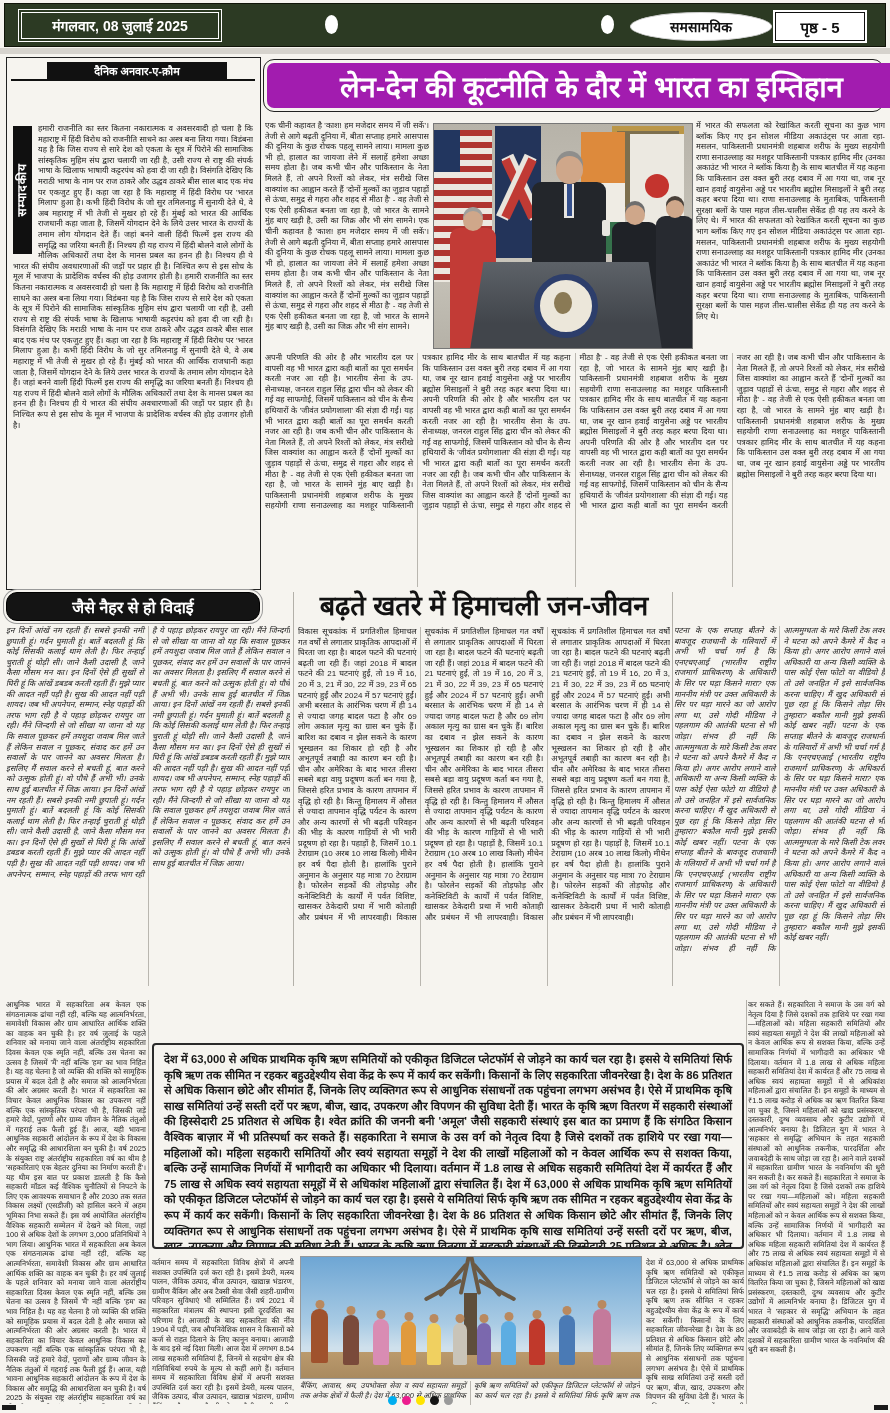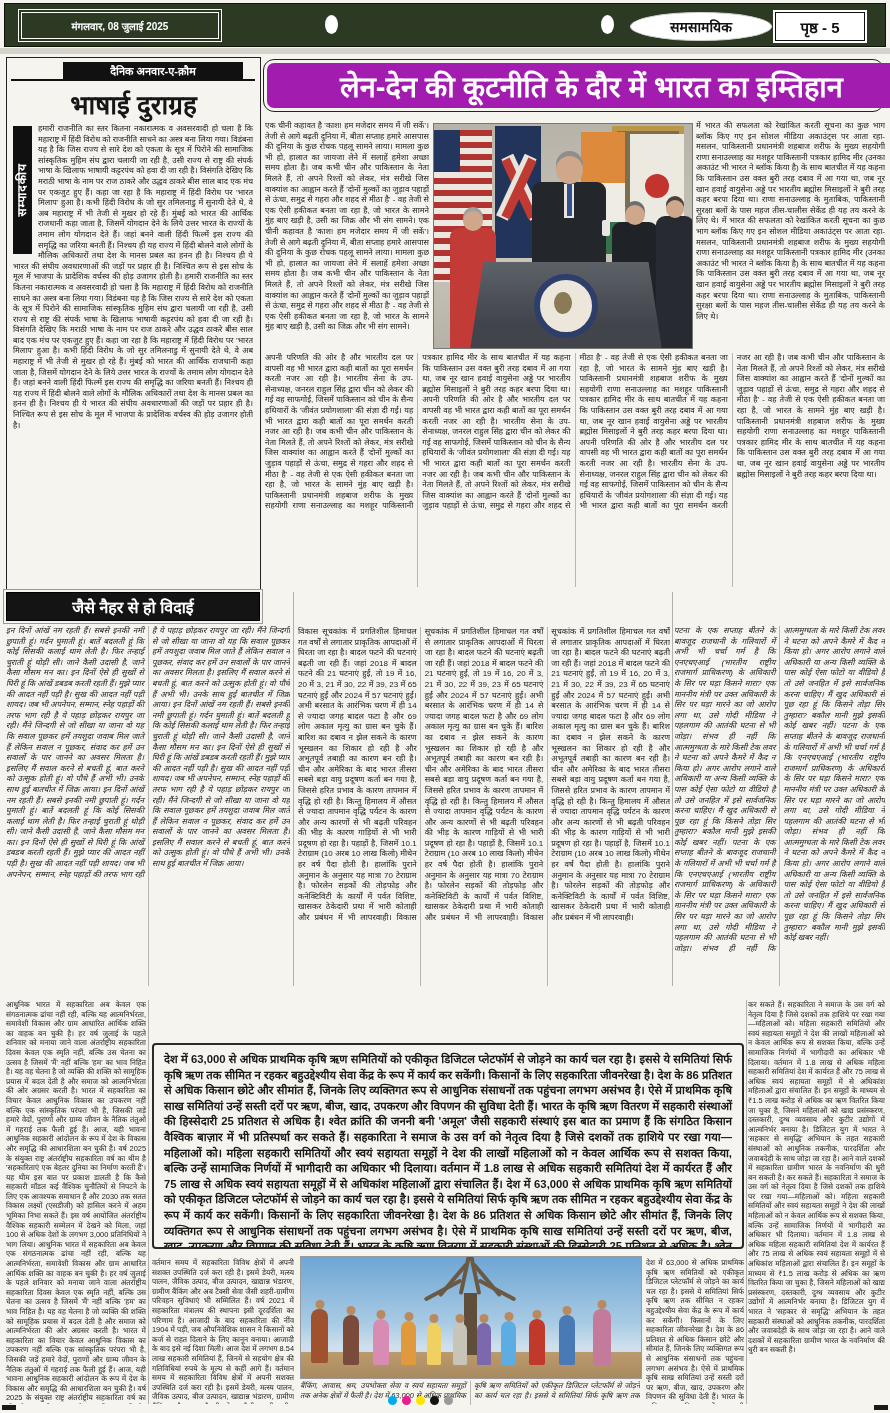--- a/index.html
+++ b/index.html
@@ -3,40 +3,40 @@
 <meta charset="utf-8">
 <style>
   html,body{margin:0;padding:0;background:#888;}
   .page{position:relative;width:890px;height:1413px;background:#f6f4ef;overflow:hidden;
         font-family:"Liberation Sans",sans-serif;color:#1c1c1c;}
   .abs{position:absolute;}
   
   .topbar{left:4px;top:3px;width:880px;height:42px;background:#2c3a23;border:1px solid #101408;}
   .hbox{position:absolute;top:8px;display:flex;align-items:center;justify-content:center;
         font-weight:bold;white-space:nowrap;}
-  .datebox{left:16px;width:196px;height:25px;color:#fff;font-size:10px;
+  .datebox{left:16px;width:196px;height:25px;color:#fff;font-size:14px;
            border:1px solid #fff;box-shadow:0 0 0 2px #2c3a23,0 0 0 3px #fff;}
   .hdot{position:absolute;top:11px;width:13px;height:19px;background:#fff;border-radius:50%;}
   .mastbox{left:347px;width:238px;height:25px;background:#fff;color:#111;font-size:13px;
            border:1px solid #111;box-shadow:0 0 0 2px #fff;}
   .sectoval{left:625px;width:140px;height:27px;background:#fff;color:#111;font-size:14px;
             border-radius:50%;border:1px solid #cfcfcf;}
   .pagebox{left:770px;width:88px;height:27px;background:#fff;color:#111;font-size:15px;
            border:1px solid #111;box-shadow:0 0 0 2px #fff;}
   .graystrip{left:0;top:48px;width:890px;height:6px;background:#d6d3cd;}
   
   .body-txt{font-size:8px;line-height:10.6px;text-align:justify;overflow:hidden;color:#222;}
   .tiny-txt{font-size:7.4px;line-height:9.6px;text-align:justify;overflow:hidden;color:#222;}
   .cols2{column-count:2;column-gap:8px;column-rule:1px solid #b9b6af;font-style:italic;}
   .cols3{column-count:3;column-gap:8px;column-rule:1px solid #b9b6af;}
   .cols4{column-count:4;column-gap:9px;column-rule:1px solid #b9b6af;}
   .vrule{width:1px;background:#b3b0a9;}
   
   .edbox{left:6px;top:57px;width:253px;height:531px;border:1.5px solid #222;background:#f6f4ef;}
-  .edkicker{position:absolute;left:56px;top:4px;width:180px;height:17px;background:#111;color:#fff;
+  .edkicker{position:absolute;left:40px;top:4px;width:180px;height:17px;background:#111;color:#fff;
             font-size:11px;font-weight:bold;display:flex;align-items:center;justify-content:center;}
   .edkline{position:absolute;left:4px;top:21px;width:244px;height:2px;background:#111;}
   .edhead{position:absolute;left:0;top:28px;width:100%;text-align:center;font-size:26px;
           font-weight:bold;color:#161616;}
   .edbody{position:absolute;left:6px;top:66px;width:240px;height:458px;}
   .edstrip{float:left;width:19px;height:128px;background:#101010;margin:2px 6px 2px 0;
            color:#fff;display:flex;align-items:center;justify-content:center;}
   .edstrip span{writing-mode:vertical-rl;transform:rotate(180deg);font-size:12px;font-weight:bold;letter-spacing:1px;}
   
   .leadwrap{left:263px;top:59px;width:621px;height:53px;border:1px solid #222;border-radius:11px;
@@ -68,21 +68,21 @@
   .p1-pod{position:absolute;left:36px;bottom:-2px;width:192px;height:88px;
       background:linear-gradient(180deg,#5d6268 0,#41454b 70%);
       clip-path:polygon(7% 0,93% 0,100% 100%,0 100%);}
   .p1-seal{position:absolute;left:50%;top:12px;transform:translateX(-50%);width:52px;height:52px;
       border-radius:50%;background:#ece7da;border:6px solid #2d3e6b;}
   .p1-seal::after{content:"";position:absolute;left:14px;top:12px;width:18px;height:22px;
       border-radius:50%;background:#8a7a55;}
   .p1-bottle{position:absolute;left:168px;top:96px;width:8px;height:16px;background:#e8e6e0;border-radius:2px;}
   
   .mhead-black{background:#141414;color:#fff;font-weight:bold;display:flex;align-items:center;
-               justify-content:center;}
+               justify-content:center;border-radius:11px;}
   .m1h{left:6px;top:592px;width:252px;height:27px;font-size:16px;border:1px solid #000;
        box-shadow:0 0 0 2px #f6f4ef,0 0 0 3px #9a9a9a;}
   .m1b{left:6px;top:626px;width:284px;height:360px;}
   .m2h{left:298px;top:587px;width:372px;height:34px;font-size:27px;font-weight:bold;color:#121212;
        display:flex;align-items:center;justify-content:center;}
   .m2b{left:298px;top:627px;width:372px;height:359px;}
   .m3h{left:676px;top:592px;width:208px;height:27px;font-size:15px;
        clip-path:polygon(10% 0,100% 0,100% 100%,0 100%);}
   .m3b{left:674px;top:626px;width:211px;height:360px;}
   
@@ -121,21 +121,20 @@
     <i class="hdot" style="left:320px"></i>
     <i class="hdot" style="left:596px"></i>
     <div class="hbox sectoval">समसामयिक</div>
     <div class="hbox pagebox">पृष्ठ - 5</div>
   </div>
   <div class="abs graystrip"></div>
 
   <div class="abs edbox">
     <div class="edkicker">दैनिक अनवार-ए-क़ौम</div>
     <div class="edkline"></div>
-    <div class="edhead">भाषाई दुराग्रह</div>
     <div class="edbody body-txt">
       <div class="edstrip">
           <span>सम्पादकीय</span>
         </div><span>हमारी राजनीति का स्तर कितना नकारात्मक व अवसरवादी हो चला है कि महाराष्ट्र में हिंदी विरोध को राजनीति साधने का अस्त्र बना लिया गया। विडंबना यह है कि जिस राज्य से सारे देश को एकता के सूत्र में पिरोने की सामाजिक सांस्कृतिक मुहिम संघ द्वारा चलायी जा रही है, उसी राज्य से राष्ट्र की संपर्क भाषा के खिलाफ भाषायी कट्टरपंथ को हवा दी जा रही है। विसंगति देखिए कि मराठी भाषा के नाम पर राज ठाकरे और उद्धव ठाकरे बीस साल बाद एक मंच पर एकजुट हुए हैं। कहा जा रहा है कि महाराष्ट्र में हिंदी विरोध पर 'भारत मिलाप' हुआ है। कभी हिंदी विरोध के जो सुर तमिलनाडु में सुनायी देते थे, वे अब महाराष्ट्र में भी तेजी से मुखर हो रहे हैं। मुंबई को भारत की आर्थिक राजधानी कहा जाता है, जिसमें योगदान देने के लिये उत्तर भारत के राज्यों के तमाम लोग योगदान देते हैं। जहां बनने वाली हिंदी फिल्में इस राज्य की समृद्धि का जरिया बनती हैं। निश्चय ही यह राज्य में हिंदी बोलने वाले लोगों के मौलिक अधिकारों तथा देश के मानस प्रबल का हनन ही है। निश्चय ही ये भारत की संघीय अवधारणाओं की जड़ों पर प्रहार ही है। निश्चित रूप से इस सोच के मूल में भाजपा के प्रादेशिक वर्चस्व की होड़ उजागर होती है। हमारी राजनीति का स्तर कितना नकारात्मक व अवसरवादी हो चला है कि महाराष्ट्र में हिंदी विरोध को राजनीति साधने का अस्त्र बना लिया गया। विडंबना यह है कि जिस राज्य से सारे देश को एकता के सूत्र में पिरोने की सामाजिक सांस्कृतिक मुहिम संघ द्वारा चलायी जा रही है, उसी राज्य से राष्ट्र की संपर्क भाषा के खिलाफ भाषायी कट्टरपंथ को हवा दी जा रही है। विसंगति देखिए कि मराठी भाषा के नाम पर राज ठाकरे और उद्धव ठाकरे बीस साल बाद एक मंच पर एकजुट हुए हैं। कहा जा रहा है कि महाराष्ट्र में हिंदी विरोध पर 'भारत मिलाप' हुआ है। कभी हिंदी विरोध के जो सुर तमिलनाडु में सुनायी देते थे, वे अब महाराष्ट्र में भी तेजी से मुखर हो रहे हैं। मुंबई को भारत की आर्थिक राजधानी कहा जाता है, जिसमें योगदान देने के लिये उत्तर भारत के राज्यों के तमाम लोग योगदान देते हैं। जहां बनने वाली हिंदी फिल्में इस राज्य की समृद्धि का जरिया बनती हैं। निश्चय ही यह राज्य में हिंदी बोलने वाले लोगों के मौलिक अधिकारों तथा देश के मानस प्रबल का हनन ही है। निश्चय ही ये भारत की संघीय अवधारणाओं की जड़ों पर प्रहार ही है। निश्चित रूप से इस सोच के मूल में भाजपा के प्रादेशिक वर्चस्व की होड़ उजागर होती है।</span>
     </div>
   </div>
 
   <div class="abs leadwrap">
     <div class="leadinner">लेन-देन की कूटनीति के दौर में भारत का इम्तिहान</div>
   </div>
@@ -169,20 +168,21 @@
       </div>
     <div class="p1-bottle"></div>
   </div>
 
   <div class="abs leadR body-txt">में भारत की सफलता को रेखांकित करती सूचना का कुछ भाग ब्लॉक किए गए इन सोशल मीडिया अकाउंट्स पर आता रहा- मसलन, पाकिस्तानी प्रधानमंत्री शहबाज शरीफ के मुख्य सहयोगी राणा सनाउल्लाह का मशहूर पाकिस्तानी पत्रकार हामिद मीर (उनका अकाउंट भी भारत ने ब्लॉक किया है) के साथ बातचीत में यह कहना कि पाकिस्तान उस वक्त बुरी तरह दबाव में आ गया था, जब नूर खान हवाई वायुसेना अड्डे पर भारतीय ब्रह्मोस मिसाइलों ने बुरी तरह कहर बरपा दिया था। राणा सनाउल्लाह के मुताबिक, पाकिस्तानी सुरक्षा बलों के पास महज तीस-चालीस सेकेंड ही यह तय करने के लिए थे। में भारत की सफलता को रेखांकित करती सूचना का कुछ भाग ब्लॉक किए गए इन सोशल मीडिया अकाउंट्स पर आता रहा- मसलन, पाकिस्तानी प्रधानमंत्री शहबाज शरीफ के मुख्य सहयोगी राणा सनाउल्लाह का मशहूर पाकिस्तानी पत्रकार हामिद मीर (उनका अकाउंट भी भारत ने ब्लॉक किया है) के साथ बातचीत में यह कहना कि पाकिस्तान उस वक्त बुरी तरह दबाव में आ गया था, जब नूर खान हवाई वायुसेना अड्डे पर भारतीय ब्रह्मोस मिसाइलों ने बुरी तरह कहर बरपा दिया था। राणा सनाउल्लाह के मुताबिक, पाकिस्तानी सुरक्षा बलों के पास महज तीस-चालीस सेकेंड ही यह तय करने के लिए थे।</div>
   <div class="abs leadB body-txt cols4">अपनी परिणति की ओर है और भारतीय दल पर वापसी वह भी भारत द्वारा कही बातों का पूरा समर्थन करती नजर आ रही है। भारतीय सेना के उप-सेनाध्यक्ष, जनरल राहुल सिंह द्वारा चीन को लेकर की गई वह साफगोई, जिसमें पाकिस्तान को चीन के सैन्य हथियारों के 'जीवंत प्रयोगशाला' की संज्ञा दी गई। यह भी भारत द्वारा कही बातों का पूरा समर्थन करती नजर आ रही है। जब कभी चीन और पाकिस्तान के नेता मिलते हैं, तो अपने रिश्तों को लेकर, मंत्र सरीखे जिस वाक्यांश का आह्वान करते हैं 'दोनों मुल्कों का जुड़ाव पहाड़ों से ऊंचा, समुद्र से गहरा और शहद से मीठा है' - वह तेजी से एक ऐसी हकीकत बनता जा रहा है, जो भारत के सामने मुंह बाए खड़ी है। पाकिस्तानी प्रधानमंत्री शहबाज शरीफ के मुख्य सहयोगी राणा सनाउल्लाह का मशहूर पाकिस्तानी पत्रकार हामिद मीर के साथ बातचीत में यह कहना कि पाकिस्तान उस वक्त बुरी तरह दबाव में आ गया था, जब नूर खान हवाई वायुसेना अड्डे पर भारतीय ब्रह्मोस मिसाइलों ने बुरी तरह कहर बरपा दिया था। अपनी परिणति की ओर है और भारतीय दल पर वापसी वह भी भारत द्वारा कही बातों का पूरा समर्थन करती नजर आ रही है। भारतीय सेना के उप-सेनाध्यक्ष, जनरल राहुल सिंह द्वारा चीन को लेकर की गई वह साफगोई, जिसमें पाकिस्तान को चीन के सैन्य हथियारों के 'जीवंत प्रयोगशाला' की संज्ञा दी गई। यह भी भारत द्वारा कही बातों का पूरा समर्थन करती नजर आ रही है। जब कभी चीन और पाकिस्तान के नेता मिलते हैं, तो अपने रिश्तों को लेकर, मंत्र सरीखे जिस वाक्यांश का आह्वान करते हैं 'दोनों मुल्कों का जुड़ाव पहाड़ों से ऊंचा, समुद्र से गहरा और शहद से मीठा है' - वह तेजी से एक ऐसी हकीकत बनता जा रहा है, जो भारत के सामने मुंह बाए खड़ी है। पाकिस्तानी प्रधानमंत्री शहबाज शरीफ के मुख्य सहयोगी राणा सनाउल्लाह का मशहूर पाकिस्तानी पत्रकार हामिद मीर के साथ बातचीत में यह कहना कि पाकिस्तान उस वक्त बुरी तरह दबाव में आ गया था, जब नूर खान हवाई वायुसेना अड्डे पर भारतीय ब्रह्मोस मिसाइलों ने बुरी तरह कहर बरपा दिया था। अपनी परिणति की ओर है और भारतीय दल पर वापसी वह भी भारत द्वारा कही बातों का पूरा समर्थन करती नजर आ रही है। भारतीय सेना के उप-सेनाध्यक्ष, जनरल राहुल सिंह द्वारा चीन को लेकर की गई वह साफगोई, जिसमें पाकिस्तान को चीन के सैन्य हथियारों के 'जीवंत प्रयोगशाला' की संज्ञा दी गई। यह भी भारत द्वारा कही बातों का पूरा समर्थन करती नजर आ रही है। जब कभी चीन और पाकिस्तान के नेता मिलते हैं, तो अपने रिश्तों को लेकर, मंत्र सरीखे जिस वाक्यांश का आह्वान करते हैं 'दोनों मुल्कों का जुड़ाव पहाड़ों से ऊंचा, समुद्र से गहरा और शहद से मीठा है' - वह तेजी से एक ऐसी हकीकत बनता जा रहा है, जो भारत के सामने मुंह बाए खड़ी है। पाकिस्तानी प्रधानमंत्री शहबाज शरीफ के मुख्य सहयोगी राणा सनाउल्लाह का मशहूर पाकिस्तानी पत्रकार हामिद मीर के साथ बातचीत में यह कहना कि पाकिस्तान उस वक्त बुरी तरह दबाव में आ गया था, जब नूर खान हवाई वायुसेना अड्डे पर भारतीय ब्रह्मोस मिसाइलों ने बुरी तरह कहर बरपा दिया था।</div>
 
   <div class="abs mhead-black m1h">जैसे नैहर से हो विदाई</div>
   <div class="abs m1b body-txt cols2">इन दिनों आंखें नम रहती हैं। सबसे इनकी नमी छुपाती हूं। गर्दन घुमाती हूं। बातें बदलती हूं कि कोई सिसकी कलाई थाम लेती है। फिर तन्हाई चुराती हूं थोड़ी सी। जाने कैसी उदासी है, जाने कैसा मौसम मन का। इन दिनों ऐसे ही सुखों से घिरी हूं कि आंखें डबडब करती रहती हैं। मुझे प्यार की आदत नहीं पड़ी है। सुख की आदत नहीं पड़ी शायद। जब भी अपनेपन, सम्मान, स्नेह पहाड़ों की तरफ भाग रही है ये पहाड़ छोड़कर रायपुर जा रही। मैंने जिन्दगी से जो सीखा या जाना वो यह कि सवाल पूछकर हमें तयशुदा जवाब मिल जाते हैं लेकिन सवाल न पूछकर, संवाद कर हमें उन सवालों के पार जानने का अवसर मिलता है। इसलिए मैं सवाल करने से बचती हूं, बात करने को उत्सुक होती हूं। वो पौधे हैं अभी भी। उनके साथ हुई बातचीत में जिक्र आया। इन दिनों आंखें नम रहती हैं। सबसे इनकी नमी छुपाती हूं। गर्दन घुमाती हूं। बातें बदलती हूं कि कोई सिसकी कलाई थाम लेती है। फिर तन्हाई चुराती हूं थोड़ी सी। जाने कैसी उदासी है, जाने कैसा मौसम मन का। इन दिनों ऐसे ही सुखों से घिरी हूं कि आंखें डबडब करती रहती हैं। मुझे प्यार की आदत नहीं पड़ी है। सुख की आदत नहीं पड़ी शायद। जब भी अपनेपन, सम्मान, स्नेह पहाड़ों की तरफ भाग रही है ये पहाड़ छोड़कर रायपुर जा रही। मैंने जिन्दगी से जो सीखा या जाना वो यह कि सवाल पूछकर हमें तयशुदा जवाब मिल जाते हैं लेकिन सवाल न पूछकर, संवाद कर हमें उन सवालों के पार जानने का अवसर मिलता है। इसलिए मैं सवाल करने से बचती हूं, बात करने को उत्सुक होती हूं। वो पौधे हैं अभी भी। उनके साथ हुई बातचीत में जिक्र आया। इन दिनों आंखें नम रहती हैं। सबसे इनकी नमी छुपाती हूं। गर्दन घुमाती हूं। बातें बदलती हूं कि कोई सिसकी कलाई थाम लेती है। फिर तन्हाई चुराती हूं थोड़ी सी। जाने कैसी उदासी है, जाने कैसा मौसम मन का। इन दिनों ऐसे ही सुखों से घिरी हूं कि आंखें डबडब करती रहती हैं। मुझे प्यार की आदत नहीं पड़ी है। सुख की आदत नहीं पड़ी शायद। जब भी अपनेपन, सम्मान, स्नेह पहाड़ों की तरफ भाग रही है ये पहाड़ छोड़कर रायपुर जा रही। मैंने जिन्दगी से जो सीखा या जाना वो यह कि सवाल पूछकर हमें तयशुदा जवाब मिल जाते हैं लेकिन सवाल न पूछकर, संवाद कर हमें उन सवालों के पार जानने का अवसर मिलता है। इसलिए मैं सवाल करने से बचती हूं, बात करने को उत्सुक होती हूं। वो पौधे हैं अभी भी। उनके साथ हुई बातचीत में जिक्र आया।</div>
 
+  <div class="abs m2h">बढ़ते खतरे में हिमाचली जन-जीवन</div>
   <div class="abs m2b body-txt cols3">विकास सूचकांक में प्रगतिशील हिमाचल गत वर्षों से लगातार प्राकृतिक आपदाओं में घिरता जा रहा है। बादल फटने की घटनाएं बढ़ती जा रही हैं। जहां 2018 में बादल फटने की 21 घटनाएं हुईं, तो 19 में 16, 20 में 3, 21 में 30, 22 में 39, 23 में 65 घटनाएं हुईं और 2024 में 57 घटनाएं हुईं। अभी बरसात के आरंभिक चरण में ही 14 से ज्यादा जगह बादल फटा है और 69 लोग अकाल मृत्यु का ग्रास बन चुके हैं। बारिश का दबाव न झेल सकने के कारण भूस्खलन का शिकार हो रही है और अभूतपूर्व तबाही का कारण बन रही है। चीन और अमेरिका के बाद भारत तीसरा सबसे बड़ा वायु प्रदूषण कर्ता बन गया है, जिससे हरित प्रभाव के कारण तापमान में वृद्धि हो रही है। किन्तु हिमालय में औसत से ज्यादा तापमान वृद्धि पर्यटन के कारण और अन्य कारणों से भी बढ़ती परिवहन की भीड़ के कारण गाड़ियों से भी भारी प्रदूषण हो रहा है। पहाड़ों है, जिसमें 10.1 टेराग्राम (10 अरब 10 लाख किलो) मीथेन हर वर्ष पैदा होती है। हालांकि पुराने अनुमान के अनुसार यह मात्रा 70 टेराग्राम है। फोरलेन सड़कों की तोड़फोड़ और कनेक्टिविटी के कार्यों में पर्वत विशिष्ट, खासकर ठेकेदारी प्रथा में भारी कोताही और प्रबंधन में भी लापरवाही। विकास सूचकांक में प्रगतिशील हिमाचल गत वर्षों से लगातार प्राकृतिक आपदाओं में घिरता जा रहा है। बादल फटने की घटनाएं बढ़ती जा रही हैं। जहां 2018 में बादल फटने की 21 घटनाएं हुईं, तो 19 में 16, 20 में 3, 21 में 30, 22 में 39, 23 में 65 घटनाएं हुईं और 2024 में 57 घटनाएं हुईं। अभी बरसात के आरंभिक चरण में ही 14 से ज्यादा जगह बादल फटा है और 69 लोग अकाल मृत्यु का ग्रास बन चुके हैं। बारिश का दबाव न झेल सकने के कारण भूस्खलन का शिकार हो रही है और अभूतपूर्व तबाही का कारण बन रही है। चीन और अमेरिका के बाद भारत तीसरा सबसे बड़ा वायु प्रदूषण कर्ता बन गया है, जिससे हरित प्रभाव के कारण तापमान में वृद्धि हो रही है। किन्तु हिमालय में औसत से ज्यादा तापमान वृद्धि पर्यटन के कारण और अन्य कारणों से भी बढ़ती परिवहन की भीड़ के कारण गाड़ियों से भी भारी प्रदूषण हो रहा है। पहाड़ों है, जिसमें 10.1 टेराग्राम (10 अरब 10 लाख किलो) मीथेन हर वर्ष पैदा होती है। हालांकि पुराने अनुमान के अनुसार यह मात्रा 70 टेराग्राम है। फोरलेन सड़कों की तोड़फोड़ और कनेक्टिविटी के कार्यों में पर्वत विशिष्ट, खासकर ठेकेदारी प्रथा में भारी कोताही और प्रबंधन में भी लापरवाही। विकास सूचकांक में प्रगतिशील हिमाचल गत वर्षों से लगातार प्राकृतिक आपदाओं में घिरता जा रहा है। बादल फटने की घटनाएं बढ़ती जा रही हैं। जहां 2018 में बादल फटने की 21 घटनाएं हुईं, तो 19 में 16, 20 में 3, 21 में 30, 22 में 39, 23 में 65 घटनाएं हुईं और 2024 में 57 घटनाएं हुईं। अभी बरसात के आरंभिक चरण में ही 14 से ज्यादा जगह बादल फटा है और 69 लोग अकाल मृत्यु का ग्रास बन चुके हैं। बारिश का दबाव न झेल सकने के कारण भूस्खलन का शिकार हो रही है और अभूतपूर्व तबाही का कारण बन रही है। चीन और अमेरिका के बाद भारत तीसरा सबसे बड़ा वायु प्रदूषण कर्ता बन गया है, जिससे हरित प्रभाव के कारण तापमान में वृद्धि हो रही है। किन्तु हिमालय में औसत से ज्यादा तापमान वृद्धि पर्यटन के कारण और अन्य कारणों से भी बढ़ती परिवहन की भीड़ के कारण गाड़ियों से भी भारी प्रदूषण हो रहा है। पहाड़ों है, जिसमें 10.1 टेराग्राम (10 अरब 10 लाख किलो) मीथेन हर वर्ष पैदा होती है। हालांकि पुराने अनुमान के अनुसार यह मात्रा 70 टेराग्राम है। फोरलेन सड़कों की तोड़फोड़ और कनेक्टिविटी के कार्यों में पर्वत विशिष्ट, खासकर ठेकेदारी प्रथा में भारी कोताही और प्रबंधन में भी लापरवाही।</div>
 
   <div class="abs m3b body-txt cols2">पटना के एक सप्ताह बीतने के बावजूद राजधानी के गलियारों में अभी भी चर्चा गर्म है कि एनएचएआई (भारतीय राष्ट्रीय राजमार्ग प्राधिकरण) के अधिकारी के सिर पर घड़ा किसने मारा? एक माननीय मंत्री पर उक्त अधिकारी के सिर पर घड़ा मारने का जो आरोप लगा था, उसे गोदी मीडिया ने पहलगाम की आतंकी घटना से भी जोड़ा। संभव ही नहीं कि आत्ममुग्धता के मारे किसी टेक लवर ने घटना को अपने कैमरे में कैद न किया हो। अगर आरोप लगाने वाले अधिकारी या अन्य किसी व्यक्ति के पास कोई ऐसा फोटो या वीडियो है तो उसे जनहित में इसे सार्वजनिक करना चाहिए। मैं खुद अधिकारी से पूछ रहा हूं कि किसने तोड़ा सिर तुम्हारा? बकौल मानी मुझे इसकी कोई खबर नहीं। पटना के एक सप्ताह बीतने के बावजूद राजधानी के गलियारों में अभी भी चर्चा गर्म है कि एनएचएआई (भारतीय राष्ट्रीय राजमार्ग प्राधिकरण) के अधिकारी के सिर पर घड़ा किसने मारा? एक माननीय मंत्री पर उक्त अधिकारी के सिर पर घड़ा मारने का जो आरोप लगा था, उसे गोदी मीडिया ने पहलगाम की आतंकी घटना से भी जोड़ा। संभव ही नहीं कि आत्ममुग्धता के मारे किसी टेक लवर ने घटना को अपने कैमरे में कैद न किया हो। अगर आरोप लगाने वाले अधिकारी या अन्य किसी व्यक्ति के पास कोई ऐसा फोटो या वीडियो है तो उसे जनहित में इसे सार्वजनिक करना चाहिए। मैं खुद अधिकारी से पूछ रहा हूं कि किसने तोड़ा सिर तुम्हारा? बकौल मानी मुझे इसकी कोई खबर नहीं। पटना के एक सप्ताह बीतने के बावजूद राजधानी के गलियारों में अभी भी चर्चा गर्म है कि एनएचएआई (भारतीय राष्ट्रीय राजमार्ग प्राधिकरण) के अधिकारी के सिर पर घड़ा किसने मारा? एक माननीय मंत्री पर उक्त अधिकारी के सिर पर घड़ा मारने का जो आरोप लगा था, उसे गोदी मीडिया ने पहलगाम की आतंकी घटना से भी जोड़ा। संभव ही नहीं कि आत्ममुग्धता के मारे किसी टेक लवर ने घटना को अपने कैमरे में कैद न किया हो। अगर आरोप लगाने वाले अधिकारी या अन्य किसी व्यक्ति के पास कोई ऐसा फोटो या वीडियो है तो उसे जनहित में इसे सार्वजनिक करना चाहिए। मैं खुद अधिकारी से पूछ रहा हूं कि किसने तोड़ा सिर तुम्हारा? बकौल मानी मुझे इसकी कोई खबर नहीं।</div>
 
   <div class="abs vrule" style="left:293px;top:592px;height:394px"></div>
   <div class="abs vrule" style="left:672px;top:592px;height:394px"></div>
 
   <div class="abs bL tiny-txt">आधुनिक भारत में सहकारिता अब केवल एक संगठनात्मक ढांचा नहीं रही, बल्कि यह आत्मनिर्भरता, समावेशी विकास और ग्राम आधारित आर्थिक शक्ति का वाहक बन चुकी है। हर वर्ष जुलाई के पहले शनिवार को मनाया जाने वाला अंतर्राष्ट्रीय सहकारिता दिवस केवल एक स्मृति नहीं, बल्कि उस चेतना का उत्सव है जिसमें 'मैं' नहीं बल्कि 'हम' का भाव निहित है। यह वह चेतना है जो व्यक्ति की शक्ति को सामूहिक प्रयास में बदल देती है और समाज को आत्मनिर्भरता की ओर अग्रसर करती है। भारत में सहकारिता का विचार केवल आधुनिक विकास का उपकरण नहीं बल्कि एक सांस्कृतिक परंपरा भी है, जिसकी जड़ें हमारे वेदों, पुराणों और ग्राम्य जीवन के नैतिक तंतुओं में गहराई तक फैली हुई हैं। आज, यही भावना आधुनिक सहकारी आंदोलन के रूप में देश के विकास और समृद्धि की आधारशिला बन चुकी है। वर्ष 2025 के संयुक्त राष्ट्र अंतर्राष्ट्रीय सहकारिता वर्ष का थीम है 'सहकारिताएं एक बेहतर दुनिया का निर्माण करती हैं'। यह थीम इस बात पर प्रकाश डालती है कि कैसे सहकारी मॉडल कई वैश्विक चुनौतियों से निपटने के लिए एक आवश्यक समाधान है और 2030 तक सतत विकास लक्ष्यों (एसडीजी) को हासिल करने में अहम भूमिका निभा सकते हैं। इस वर्ष आयोजित अंतर्राष्ट्रीय वैश्विक सहकारी सम्मेलन में देखने को मिला, जहां 100 से अधिक देशों के लगभग 3,000 प्रतिनिधियों ने भाग लिया। आधुनिक भारत में सहकारिता अब केवल एक संगठनात्मक ढांचा नहीं रही, बल्कि यह आत्मनिर्भरता, समावेशी विकास और ग्राम आधारित आर्थिक शक्ति का वाहक बन चुकी है। हर वर्ष जुलाई के पहले शनिवार को मनाया जाने वाला अंतर्राष्ट्रीय सहकारिता दिवस केवल एक स्मृति नहीं, बल्कि उस चेतना का उत्सव है जिसमें 'मैं' नहीं बल्कि 'हम' का भाव निहित है। यह वह चेतना है जो व्यक्ति की शक्ति को सामूहिक प्रयास में बदल देती है और समाज को आत्मनिर्भरता की ओर अग्रसर करती है। भारत में सहकारिता का विचार केवल आधुनिक विकास का उपकरण नहीं बल्कि एक सांस्कृतिक परंपरा भी है, जिसकी जड़ें हमारे वेदों, पुराणों और ग्राम्य जीवन के नैतिक तंतुओं में गहराई तक फैली हुई हैं। आज, यही भावना आधुनिक सहकारी आंदोलन के रूप में देश के विकास और समृद्धि की आधारशिला बन चुकी है। वर्ष 2025 के संयुक्त राष्ट्र अंतर्राष्ट्रीय सहकारिता वर्ष का थीम है 'सहकारिताएं एक बेहतर दुनिया का निर्माण करती हैं'। यह थीम इस बात पर प्रकाश डालती है कि कैसे सहकारी मॉडल कई वैश्विक चुनौतियों से निपटने के लिए एक आवश्यक समाधान है और 2030 तक सतत विकास लक्ष्यों (एसडीजी) को हासिल करने में अहम भूमिका निभा सकते हैं। इस वर्ष आयोजित अंतर्राष्ट्रीय वैश्विक सहकारी सम्मेलन में देखने को मिला, जहां 100 से अधिक देशों के लगभग 3,000 प्रतिनिधियों ने भाग लिया।</div>
   <div class="abs bbox">देश में 63,000 से अधिक प्राथमिक कृषि ऋण समितियों को एकीकृत डिजिटल प्लेटफॉर्म से जोड़ने का कार्य चल रहा है। इससे ये समितियां सिर्फ कृषि ऋण तक सीमित न रहकर बहुउद्देश्यीय सेवा केंद्र के रूप में कार्य कर सकेंगी। किसानों के लिए सहकारिता जीवनरेखा है। देश के 86 प्रतिशत से अधिक किसान छोटे और सीमांत हैं, जिनके लिए व्यक्तिगत रूप से आधुनिक संसाधनों तक पहुंचना लगभग असंभव है। ऐसे में प्राथमिक कृषि साख समितियां उन्हें सस्ती दरों पर ऋण, बीज, खाद, उपकरण और विपणन की सुविधा देती हैं। भारत के कृषि ऋण वितरण में सहकारी संस्थाओं की हिस्सेदारी 25 प्रतिशत से अधिक है। श्वेत क्रांति की जननी बनी 'अमूल' जैसी सहकारी संस्थाएं इस बात का प्रमाण हैं कि संगठित किसान वैश्विक बाज़ार में भी प्रतिस्पर्धा कर सकते हैं। सहकारिता ने समाज के उस वर्ग को नेतृत्व दिया है जिसे दशकों तक हाशिये पर रखा गया—महिलाओं को। महिला सहकारी समितियों और स्वयं सहायता समूहों ने देश की लाखों महिलाओं को न केवल आर्थिक रूप से सशक्त किया, बल्कि उन्हें सामाजिक निर्णयों में भागीदारी का अधिकार भी दिलाया। वर्तमान में 1.8 लाख से अधिक सहकारी समितियां देश में कार्यरत हैं और 75 लाख से अधिक स्वयं सहायता समूहों में से अधिकांश महिलाओं द्वारा संचालित हैं। देश में 63,000 से अधिक प्राथमिक कृषि ऋण समितियों को एकीकृत डिजिटल प्लेटफॉर्म से जोड़ने का कार्य चल रहा है। इससे ये समितियां सिर्फ कृषि ऋण तक सीमित न रहकर बहुउद्देश्यीय सेवा केंद्र के रूप में कार्य कर सकेंगी। किसानों के लिए सहकारिता जीवनरेखा है। देश के 86 प्रतिशत से अधिक किसान छोटे और सीमांत हैं, जिनके लिए व्यक्तिगत रूप से आधुनिक संसाधनों तक पहुंचना लगभग असंभव है। ऐसे में प्राथमिक कृषि साख समितियां उन्हें सस्ती दरों पर ऋण, बीज, खाद, उपकरण और विपणन की सुविधा देती हैं। भारत के कृषि ऋण वितरण में सहकारी संस्थाओं की हिस्सेदारी 25 प्रतिशत से अधिक है। श्वेत क्रांति की जननी बनी 'अमूल' जैसी सहकारी संस्थाएं इस बात का प्रमाण हैं कि संगठित किसान वैश्विक बाज़ार में भी प्रतिस्पर्धा कर सकते हैं। सहकारिता ने समाज के उस वर्ग को नेतृत्व दिया है जिसे दशकों तक हाशिये पर रखा गया—महिलाओं को। महिला सहकारी समितियों और स्वयं सहायता समूहों ने देश की लाखों महिलाओं को न केवल आर्थिक रूप से सशक्त किया, बल्कि उन्हें सामाजिक निर्णयों में भागीदारी का अधिकार भी दिलाया। वर्तमान में 1.8 लाख से अधिक सहकारी समितियां देश में कार्यरत हैं और 75 लाख से अधिक स्वयं सहायता समूहों में से अधिकांश महिलाओं द्वारा संचालित हैं।</div>
   <div class="abs bR tiny-txt">कर सकते हैं। सहकारिता ने समाज के उस वर्ग को नेतृत्व दिया है जिसे दशकों तक हाशिये पर रखा गया—महिलाओं को। महिला सहकारी समितियों और स्वयं सहायता समूहों ने देश की लाखों महिलाओं को न केवल आर्थिक रूप से सशक्त किया, बल्कि उन्हें सामाजिक निर्णयों में भागीदारी का अधिकार भी दिलाया। वर्तमान में 1.8 लाख से अधिक महिला सहकारी समितियां देश में कार्यरत हैं और 75 लाख से अधिक स्वयं सहायता समूहों में से अधिकांश महिलाओं द्वारा संचालित हैं। इन समूहों के माध्यम से ₹1.5 लाख करोड़ से अधिक का ऋण वितरित किया जा चुका है, जिसने महिलाओं को खाद्य प्रसंस्करण, दस्तकारी, दुग्ध व्यवसाय और कुटीर उद्योगों में आत्मनिर्भर बनाया है। डिजिटल युग में भारत ने 'सहकार से समृद्धि' अभियान के तहत सहकारी संस्थाओं को आधुनिक तकनीक, पारदर्शिता और जवाबदेही के साथ जोड़ा जा रहा है। आने वाले दशकों में सहकारिता ग्रामीण भारत के नवनिर्माण की धुरी बन सकती है। कर सकते हैं। सहकारिता ने समाज के उस वर्ग को नेतृत्व दिया है जिसे दशकों तक हाशिये पर रखा गया—महिलाओं को। महिला सहकारी समितियों और स्वयं सहायता समूहों ने देश की लाखों महिलाओं को न केवल आर्थिक रूप से सशक्त किया, बल्कि उन्हें सामाजिक निर्णयों में भागीदारी का अधिकार भी दिलाया। वर्तमान में 1.8 लाख से अधिक महिला सहकारी समितियां देश में कार्यरत हैं और 75 लाख से अधिक स्वयं सहायता समूहों में से अधिकांश महिलाओं द्वारा संचालित हैं। इन समूहों के माध्यम से ₹1.5 लाख करोड़ से अधिक का ऋण वितरित किया जा चुका है, जिसने महिलाओं को खाद्य प्रसंस्करण, दस्तकारी, दुग्ध व्यवसाय और कुटीर उद्योगों में आत्मनिर्भर बनाया है। डिजिटल युग में भारत ने 'सहकार से समृद्धि' अभियान के तहत सहकारी संस्थाओं को आधुनिक तकनीक, पारदर्शिता और जवाबदेही के साथ जोड़ा जा रहा है। आने वाले दशकों में सहकारिता ग्रामीण भारत के नवनिर्माण की धुरी बन सकती है।</div>

